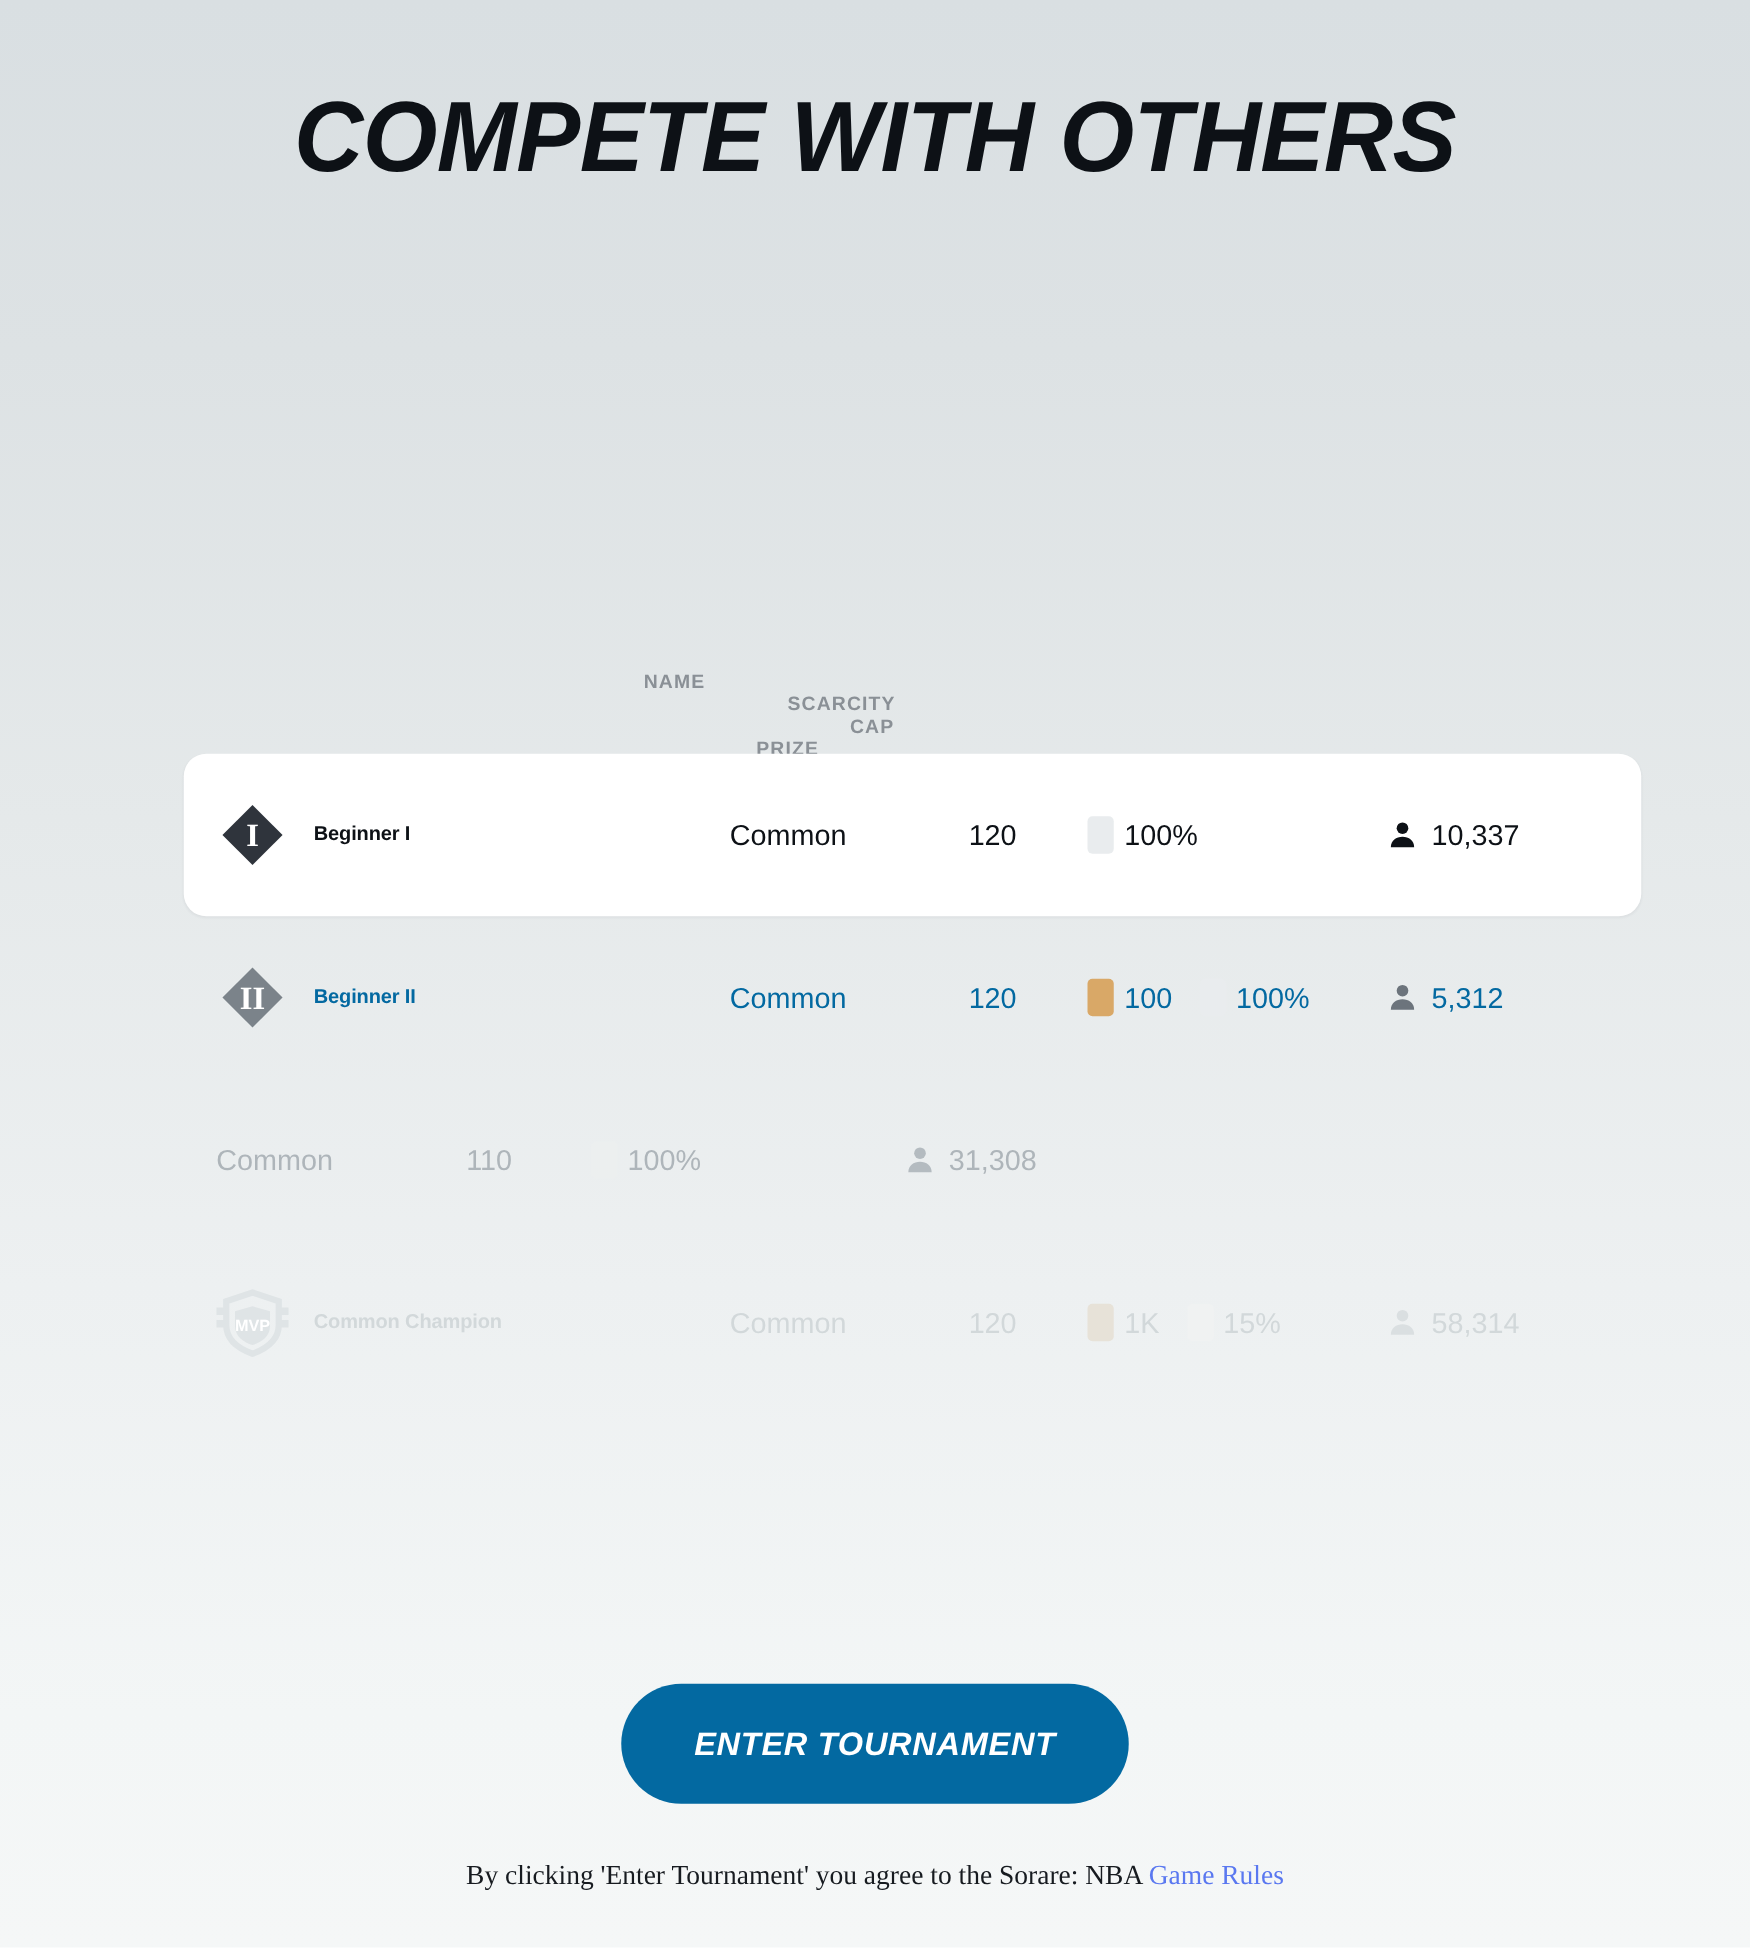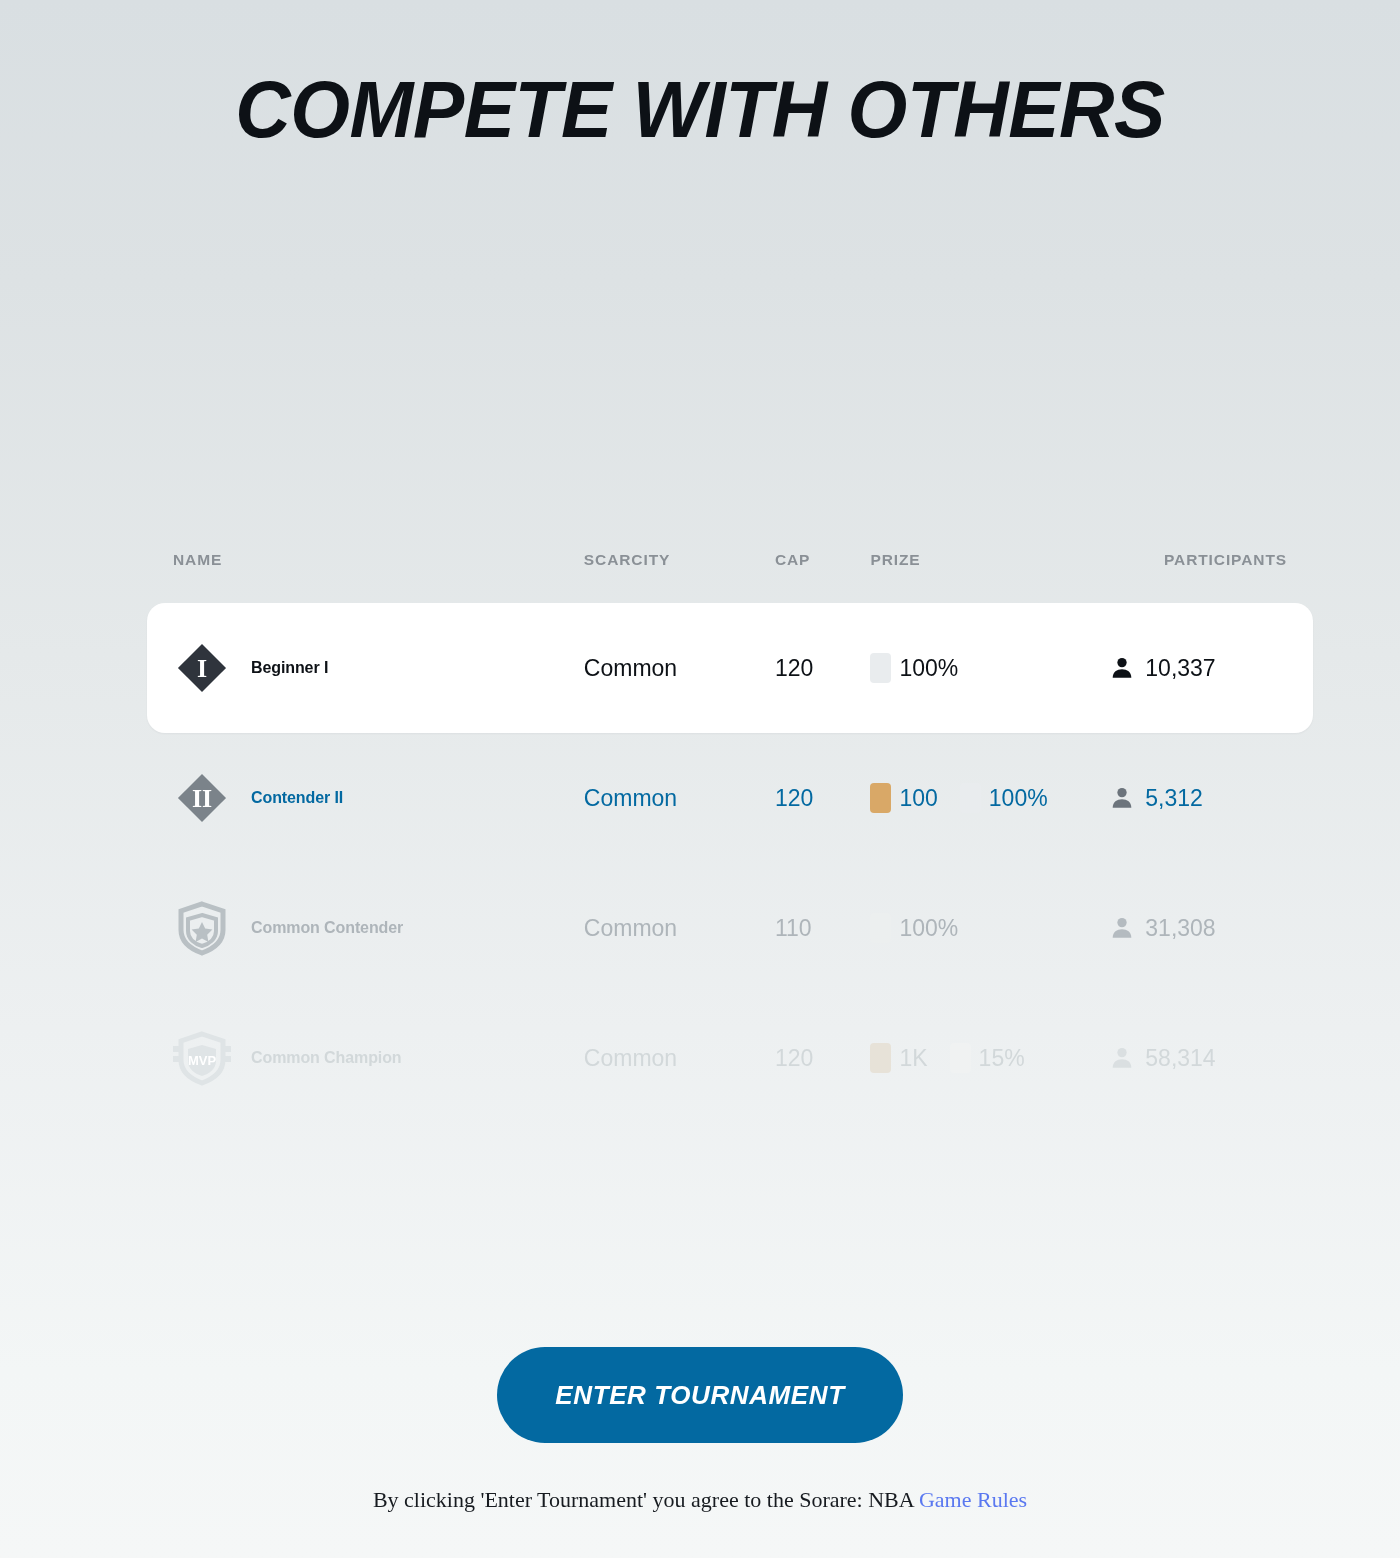--- a/index.html
+++ b/index.html
@@ -55,20 +55,21 @@
     left: 147px;
     top: 537px;
     width: 1166px;
   }
 
   .thead {
     display: flex;
     align-items: center;
     padding: 0 26px;
     height: 46px;
+    flex-direction: column;
   }
 
   .th {
     font-size: 15.5px;
     font-weight: 700;
     letter-spacing: 0.9px;
     color: #8a9096;
     text-transform: uppercase;
   }
 
@@ -232,21 +233,21 @@
           </div>
         </div>
         <div class="row t2">
           <div class="col-name name-cell">
             <span class="badge">
               <svg viewBox="0 0 58 58" xmlns="http://www.w3.org/2000/svg">
                 <rect x="12" y="12" width="34" height="34" transform="rotate(45 29 29)" fill="#7b838a"></rect>
                 <text x="29" y="38" text-anchor="middle" font-family="Liberation Serif, serif" font-size="26" font-weight="700" fill="#ffffff">II</text>
               </svg>
             </span>
-            <span class="row-name">Contender II</span>
+            <span class="row-name">Beginner II</span>
           </div>
           <div class="col-scarcity scarcity">Common</div>
           <div class="col-cap cap">120</div>
           <div class="col-prize prize-cell">
             <span class="prize-item">
               <span class="card-chip" style="background:#d9a867"></span>
               <span>100</span>
             </span>
             <span class="prize-item">
               <span class="card-chip" style="background:#e9ecee"></span>
@@ -257,30 +258,20 @@
             <span>
               <svg class="person-icon" viewBox="0 0 24 24" xmlns="http://www.w3.org/2000/svg">
                 <circle cx="12" cy="7" r="4.3" fill="#6c747c"></circle>
                 <path d="M3.4 21 C3.4 15.8 7.3 13.2 12 13.2 C16.7 13.2 20.6 15.8 20.6 21 Z" fill="#6c747c"></path>
               </svg>
             </span>
             <span>5,312</span>
           </div>
         </div>
         <div class="row t3">
-          <div class="col-name name-cell">
-            <span class="badge">
-              <svg viewBox="0 0 58 58" xmlns="http://www.w3.org/2000/svg">
-                <path d="M29 5 L50 12 V31 C50 43 40 50 29 54 C18 50 8 43 8 31 V12 Z" fill="none" stroke="#b9c0c4" stroke-width="5"></path>
-                <path d="M29 16 L43 20 V32 C43 40 36 45 29 47 C22 45 15 40 15 32 V20 Z" fill="none" stroke="#b9c0c4" stroke-width="4"></path>
-                <path d="M29 23 l3.2 6.6 7.2 1 -5.2 5.1 1.2 7.2 -6.4 -3.4 -6.4 3.4 1.2 -7.2 -5.2 -5.1 7.2 -1 Z" fill="#b9c0c4"></path>
-              </svg>
-            </span>
-            <span class="row-name">Common Contender</span>
-          </div>
           <div class="col-scarcity scarcity">Common</div>
           <div class="col-cap cap">110</div>
           <div class="col-prize prize-cell">
             <span class="prize-item">
               <span class="card-chip" style="background:#ecefef"></span>
               <span>100%</span>
             </span>
           </div>
           <div class="col-participants participants-cell">
             <span>

